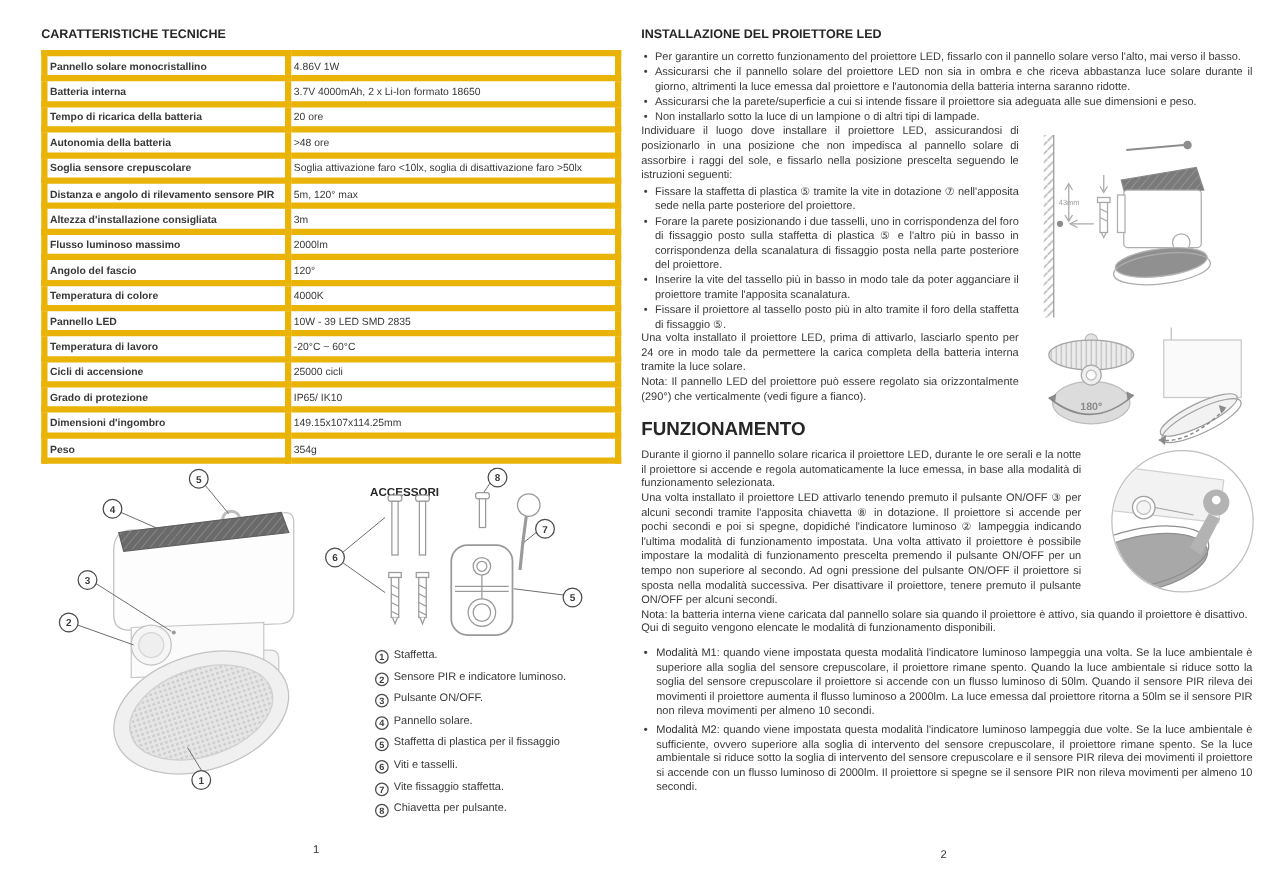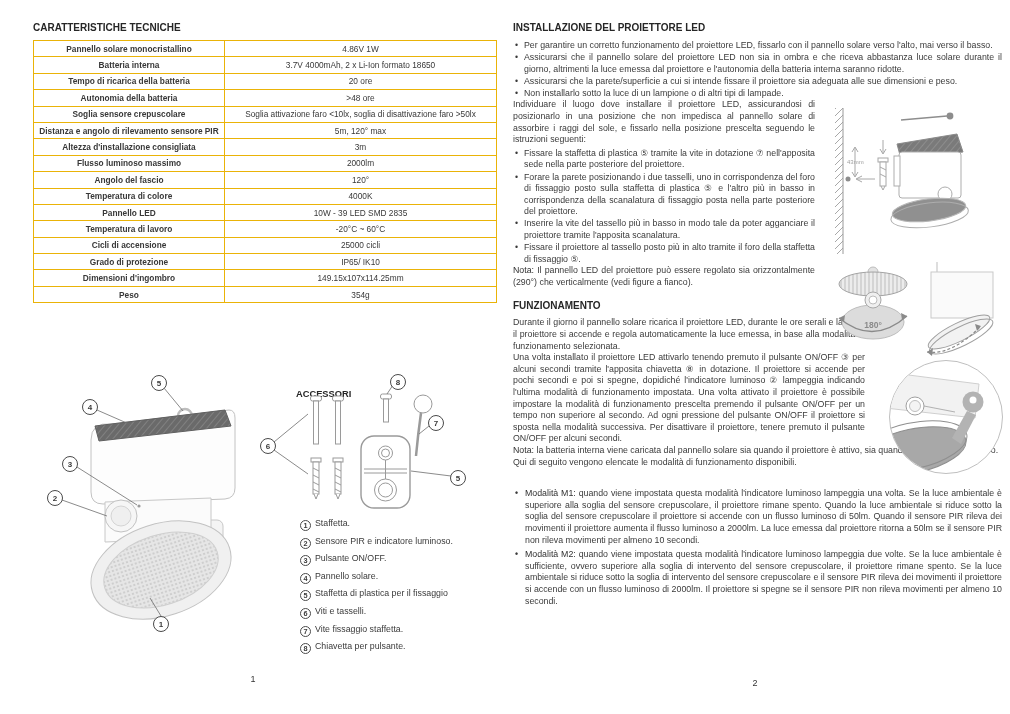--- a/index.html
+++ b/index.html
@@ -2,24 +2,24 @@
 <html><head>
 <meta charset="utf-8">
 <style>
   html,body{margin:0;padding:0;}
   body{width:1010px;height:714px;background:#ffffff;position:relative;overflow:hidden;
        font-family:"Liberation Sans",sans-serif;color:#3a3a3a;}
   .page{position:absolute;top:22px;height:676px;}
   .page1{left:33px;width:466px;}
   .page2{left:513px;width:489px;}
   h1{font-size:10px;font-weight:bold;color:#262626;margin:0 0 7px 0;}
-  h2{font-size:10px;font-weight:bold;color:#262626;margin:12px 0 6px 0;}
+  h2{font-size:15px;font-weight:bold;color:#262626;margin:12px 0 6px 0;}
   
   table.specs{border-collapse:collapse;width:464px;table-layout:fixed;}
-  table.specs td{border:1px solid #eab308;text-align:center;vertical-align:middle;
+  table.specs td{border:5px solid #eab308;text-align:left;vertical-align:middle;
        font-size:8.3px;height:15.4px;padding:0 2px;white-space:nowrap;overflow:hidden;color:#383838;}
   td.spec-label{font-weight:bold;width:186px;}
   
   .product-fig{position:absolute;left:0px;top:348px;}
   .acc-title{position:absolute;left:263px;top:355px;font-size:9.3px;font-weight:bold;color:#262626;}
   .acc-fig{position:absolute;left:225px;top:352px;}
   .parts{position:absolute;left:267px;top:496px;}
   .part-item{font-size:8.8px;color:#3a3a3a;margin-bottom:4.6px;white-space:nowrap;}
   .circ{display:inline-flex;width:11px;height:11px;border:1px solid #4a4a4a;border-radius:50%;
         align-items:center;justify-content:center;font-size:7.3px;font-weight:bold;
@@ -297,36 +297,37 @@
   <p class="narrow mt5">Individuare il luogo dove installare il proiettore LED, assicurandosi di posizionarlo in una posizione che non impedisca al pannello solare di assorbire i raggi del sole, e fissarlo nella posizione prescelta seguendo le istruzioni seguenti:</p>
 
   <ul class="blist narrow">
 
   <li>Fissare la staffetta di plastica ⑤ tramite la vite in dotazione ⑦ nell'apposita sede nella parte posteriore del proiettore.</li>
       <li>Forare la parete posizionando i due tasselli, uno in corrispondenza del foro di fissaggio posto sulla staffetta di plastica ⑤ e l'altro più in basso in corrispondenza della scanalatura di fissaggio posta nella parte posteriore del proiettore.</li>
       <li>Inserire la vite del tassello più in basso in modo tale da poter agganciare il proiettore tramite l'apposita scanalatura.</li>
       <li>Fissare il proiettore al tassello posto più in alto tramite il foro della staffetta di fissaggio ⑤.</li>
     </ul>
 
+  <p class="narrow mt9">Una volta installato il proiettore LED, prima di attivarlo, lasciarlo spento per 24 ore in modo tale da permettere la carica completa della batteria interna tramite la luce solare.</p>
 
   <p class="narrow mt9">
     <b class="inl">Nota</b><span>: Il pannello LED del proiettore può essere regolato sia orizzontalmente (290°) che verticalmente (vedi figure a fianco).</span>
   </p>
 
   <h2>FUNZIONAMENTO</h2>
   <p class="mid">Durante il giorno il pannello solare ricarica il proiettore LED, durante le ore serali e la notte il proiettore si accende e regola automaticamente la luce emessa, in base alla modalità di funzionamento selezionata.</p>
   <p class="mid mt6">Una volta installato il proiettore LED attivarlo tenendo premuto il pulsante ON/OFF ③ per alcuni secondi tramite l'apposita chiavetta ⑧ in dotazione. Il proiettore si accende per pochi secondi e poi si spegne, dopidiché l'indicatore luminoso ② lampeggia indicando l'ultima modalità di funzionamento impostata. Una volta attivato il proiettore è possibile impostare la modalità di funzionamento prescelta premendo il pulsante ON/OFF per un tempo non superiore al secondo. Ad ogni pressione del pulsante ON/OFF il proiettore si sposta nella modalità successiva. Per disattivare il proiettore, tenere premuto il pulsante ON/OFF per alcuni secondi.</p>
 
   <p class="mt9">
     <b class="inl">Nota</b><span>: la batteria interna viene caricata dal pannello solare sia quando il proiettore è attivo, sia quando il proiettore è disattivo.</span>
   </p>
 
   <p class="mt9">Qui di seguito vengono elencate le modalità di funzionamento disponibili.</p>
 
-  <div style="margin-top:20px;">
+  <div style="margin-top:8px;">
 
       <div class="modes-item">
         <b class="inl">Modalità M1</b><span>: quando viene impostata questa modalità l'indicatore luminoso lampeggia una volta. Se la luce ambientale è superiore alla soglia del sensore crepuscolare, il proiettore rimane spento. Quando la luce ambientale si riduce sotto la soglia del sensore crepuscolare il proiettore si accende con un flusso luminoso di 50lm. Quando il sensore PIR rileva dei movimenti il proiettore aumenta il flusso luminoso a 2000lm. La luce emessa dal proiettore ritorna a 50lm se il sensore PIR non rileva movimenti per almeno 10 secondi.</span>
       </div>
 
       <div class="modes-item">
         <b class="inl">Modalità M2</b><span>: quando viene impostata questa modalità l'indicatore luminoso lampeggia due volte. Se la luce ambientale è sufficiente, ovvero superiore alla soglia di intervento del sensore crepuscolare, il proiettore rimane spento. Se la luce ambientale si riduce sotto la soglia di intervento del sensore crepuscolare e il sensore PIR rileva dei movimenti il proiettore si accende con un flusso luminoso di 2000lm. Il proiettore si spegne se il sensore PIR non rileva movimenti per almeno 10 secondi.</span>
       </div>
     </div>
 

